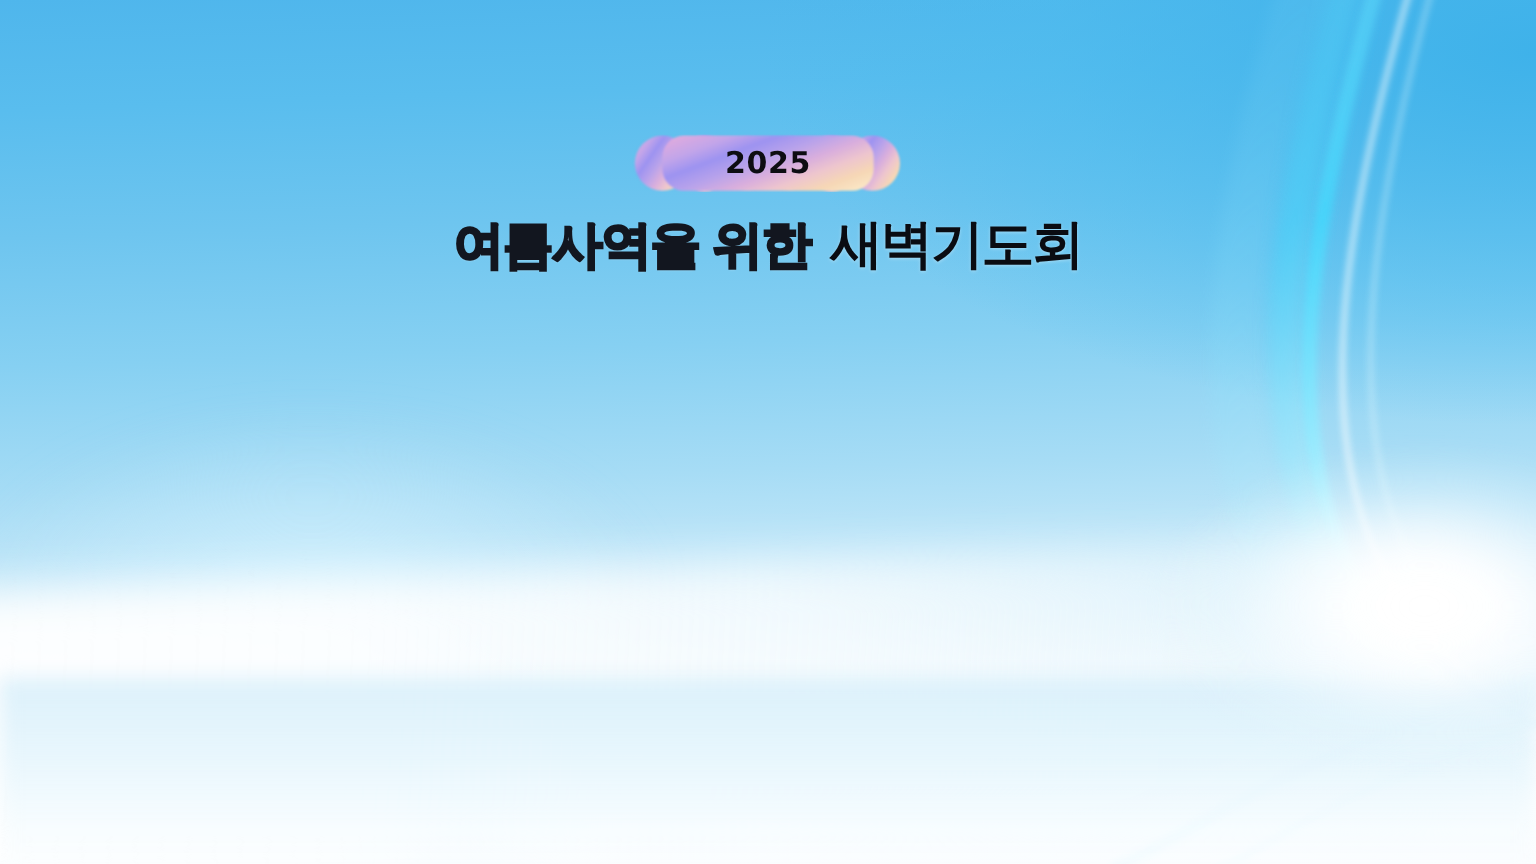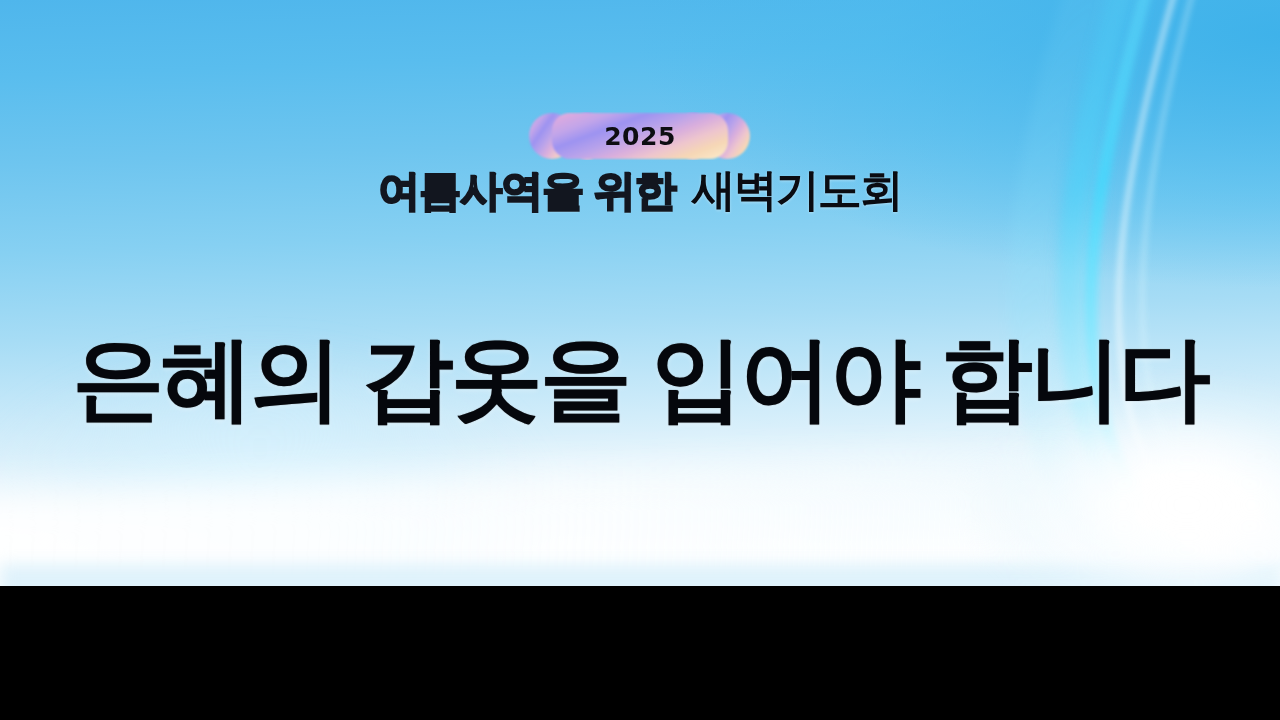--- a/index.html
+++ b/index.html
@@ -7,21 +7,21 @@
 
   html, body {
     width:1280px; height:720px;
     overflow:hidden;
     background:#000;
     font-family:"Liberation Sans", sans-serif;
   }
 
   .slide {
     position:relative;
-    width:1280px; height:586px;
+    width:1280px; height:720px;
     overflow:hidden;
     background:#3b82f6;
   }
 
   
 
   
   .bg-base {
     position:absolute; inset:0;
     background:linear-gradient(178deg,
@@ -149,21 +149,21 @@
     font-weight:700;
     font-size:25px;
     letter-spacing:0.5px;
     color:#0d0d12;
     z-index:3;
     line-height:1;
   }
 
   
   .theme-line {
-    margin-top:8px;
+    margin-top:22px;
     white-space:nowrap;
     line-height:1;
     font-size:0;
   }
   .theme-light {
     display:inline-block;
     vertical-align:baseline;
     font-family:"Liberation Sans", sans-serif;
     font-weight:700;
     font-size:42px;
@@ -304,17 +304,16 @@
           </g>
         </svg>
         <div class="year-text">2025</div>
       </div>
 
       <div class="theme-line">
         <span class="theme-light">여름사역을 위한</span><span class="theme-bold">새벽기도회</span>
       </div>
     </div>
 
-    <h1 class="main-title">은혜의 갑옷을 입어야 합니다</h1>
 
 
   </div>
 </div>
 
 </body></html>

